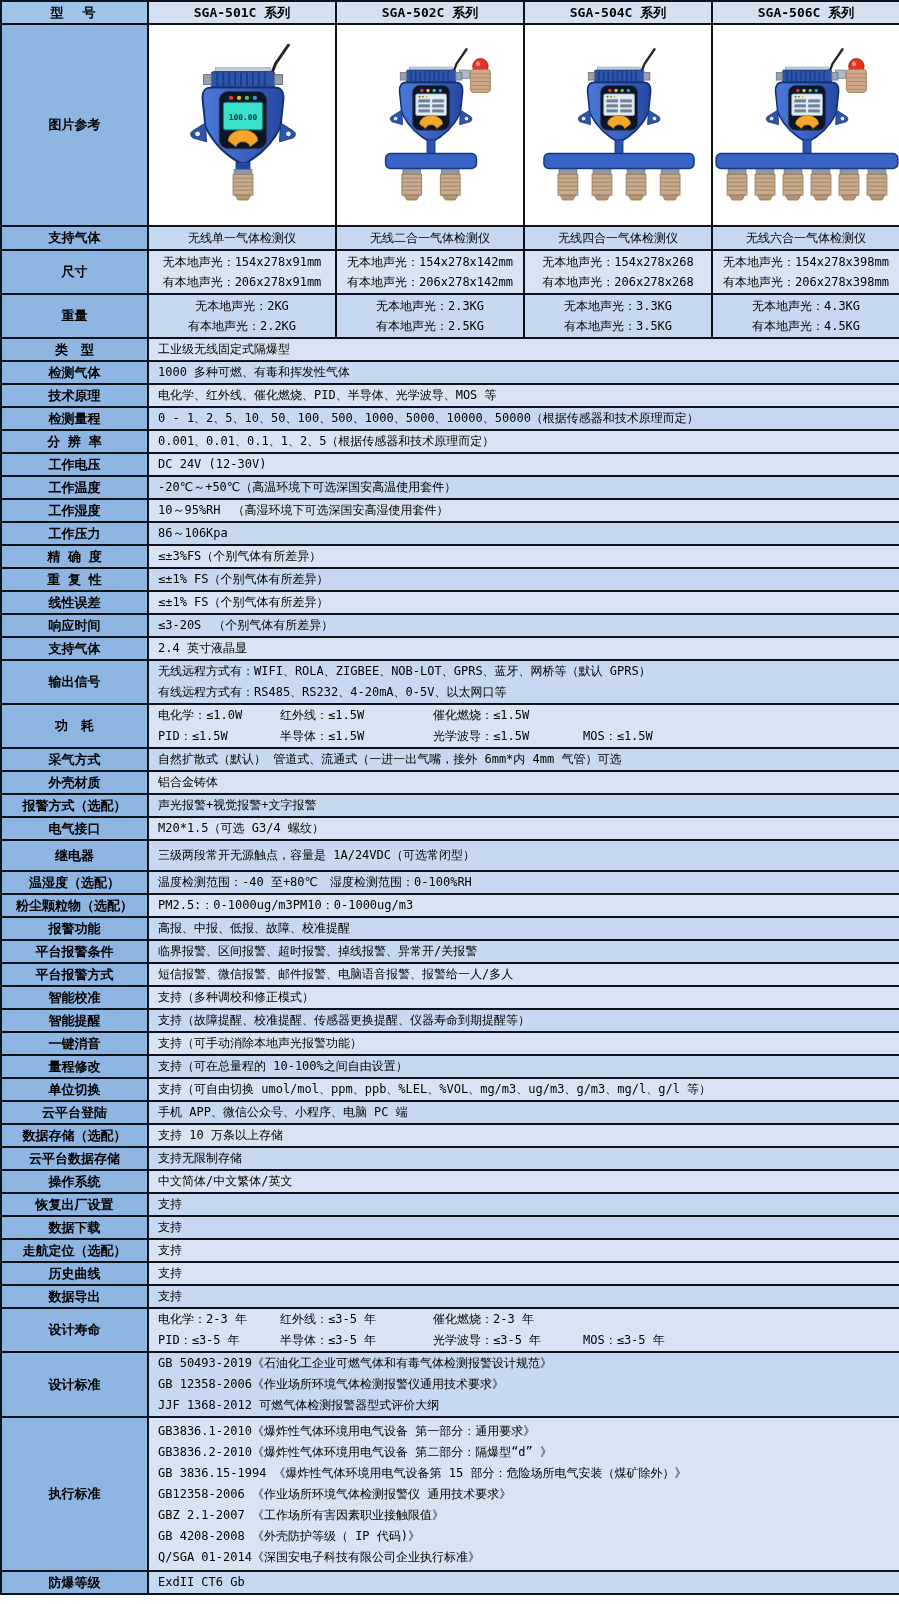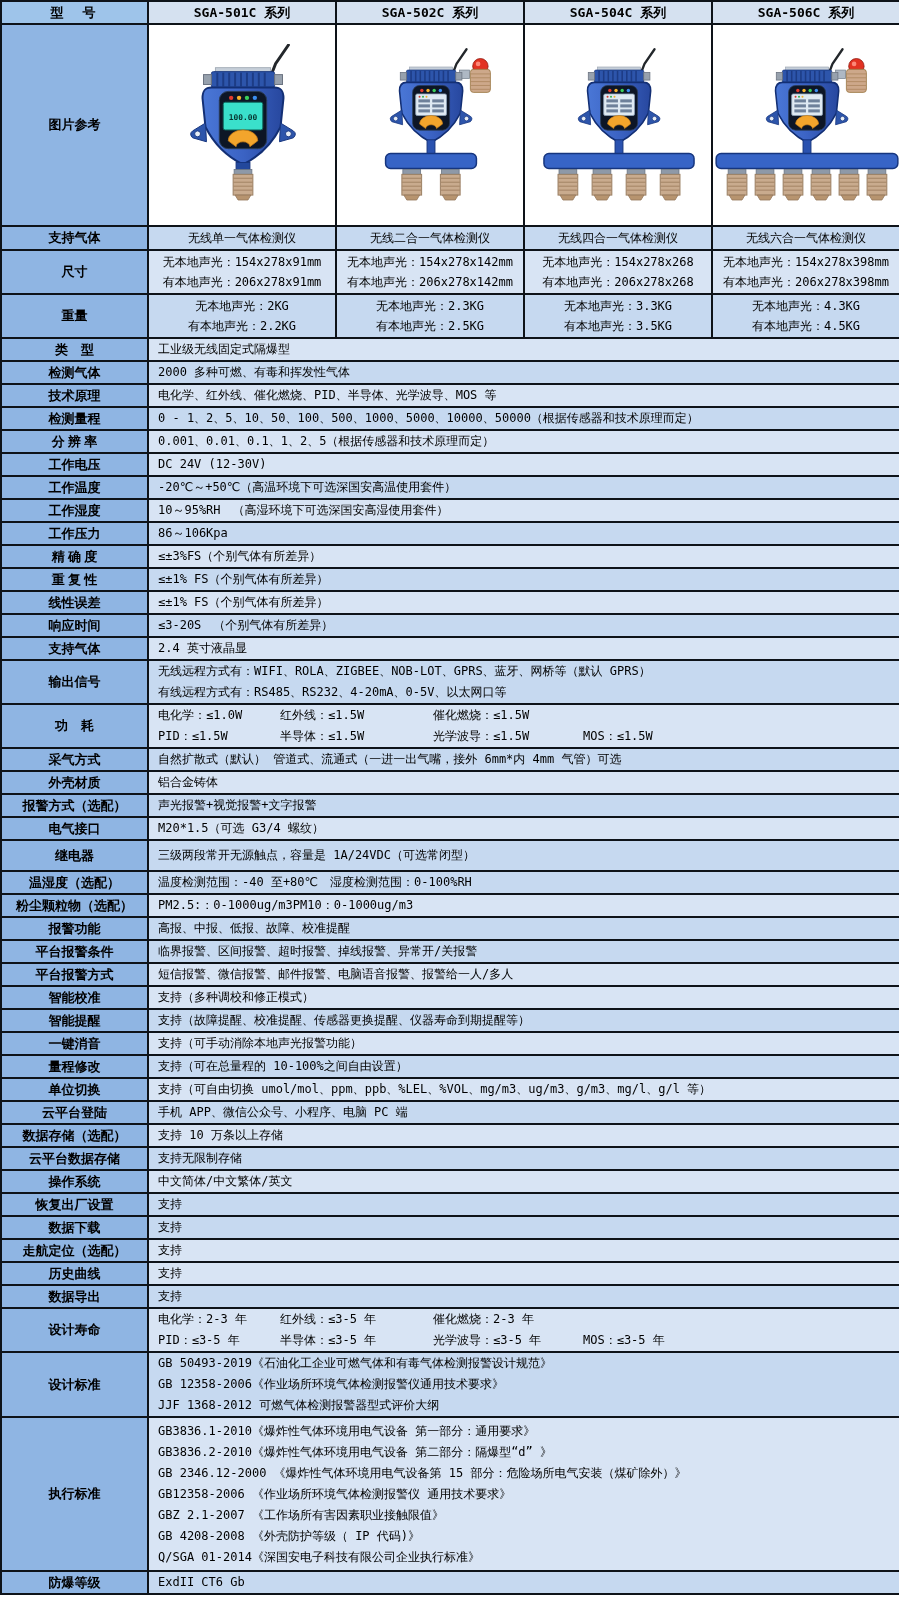--- a/index.html
+++ b/index.html
@@ -1,20 +1,20 @@
 <!DOCTYPE html>
 <html style="--label-bg: #8FB5E3; --hlabel-bg: #9EC4EA; --mh-bg: #D5E1F0; --stripe-dark: #C6D9F0; --stripe-light: #D8E4F4;"><head>
 <meta charset="utf-8">
 <style>
   html,body{margin:0;padding:0;background:#ffffff;}
   .page{width:899px;min-height:1604px;background:#fff;}
   table{border-collapse:collapse;table-layout:fixed;width:899px;}
   td{border:2px solid #0e1319;overflow:hidden;color:#000;}
   .lbl{background:var(--label-bg,#8FB5E3);font-weight:700;text-align:center;vertical-align:middle;
-       font-size:13px;font-family:Liberation Serif, serif;margin-left:28px;}
+       font-size:13px;font-family:Liberation Mono, monospace;margin-left:28px;}
   .hlbl{background:var(--hlabel-bg,#9EC4EA);letter-spacing:3px;}
   .mh{background:var(--mh-bg,#D5E1F0);text-align:center;vertical-align:middle;font-weight:700;font-size:13px;
       font-family:"DejaVu Sans Mono","DejaVu Sans",monospace;}
   .imgcell{background:#fff;text-align:center;vertical-align:middle;padding:19px 0;}
   .pm{text-align:center;vertical-align:middle;font-size:12px;
       font-family:"DejaVu Sans Mono","DejaVu Sans",monospace;}
   .pm .pline{line-height:20px;white-space:nowrap;}
   .spec{vertical-align:middle;padding:0 4px 0 9px;font-size:12px;
         font-family:"DejaVu Sans Mono","DejaVu Sans",monospace;}
   .spec .sline{line-height:21px;white-space:nowrap;}
@@ -428,21 +428,21 @@
         </tr>
         <tr style="height:21px">
           <td class="lbl"><span>类　型</span></td>
           <td class="spec s1" colspan="4">
             <div class="sline">工业级无线固定式隔爆型</div>
           </td>
         </tr>
         <tr style="height:21px">
           <td class="lbl"><span>检测气体</span></td>
           <td class="spec s0" colspan="4">
-            <div class="sline">2000 多种可燃、有毒和挥发性气体</div>
+            <div class="sline">1000 多种可燃、有毒和挥发性气体</div>
           </td>
         </tr>
         <tr style="height:21px">
           <td class="lbl"><span>技术原理</span></td>
           <td class="spec s1" colspan="4">
             <div class="sline">电化学、红外线、催化燃烧、PID、半导体、光学波导、MOS 等</div>
           </td>
         </tr>
         <tr style="height:21px">
           <td class="lbl"><span>检测量程</span></td>
@@ -681,21 +681,21 @@
             <div class="sline">GB 50493-2019《石油化工企业可燃气体和有毒气体检测报警设计规范》</div>
             <div class="sline">GB 12358-2006《作业场所环境气体检测报警仪通用技术要求》</div>
             <div class="sline">JJF 1368-2012 可燃气体检测报警器型式评价大纲</div>
           </td>
         </tr>
         <tr style="height:154px">
           <td class="lbl"><span>执行标准</span></td>
           <td class="spec s1" colspan="4">
             <div class="sline">GB3836.1-2010《爆炸性气体环境用电气设备 第一部分：通用要求》</div>
             <div class="sline">GB3836.2-2010《爆炸性气体环境用电气设备 第二部分：隔爆型“d” 》</div>
-            <div class="sline">GB 2346.12-2000 《爆炸性气体环境用电气设备第 15 部分：危险场所电气安装（煤矿除外）》</div>
+            <div class="sline">GB 3836.15-1994 《爆炸性气体环境用电气设备第 15 部分：危险场所电气安装（煤矿除外）》</div>
             <div class="sline">GB12358-2006 《作业场所环境气体检测报警仪 通用技术要求》</div>
             <div class="sline">GBZ 2.1-2007 《工作场所有害因素职业接触限值》</div>
             <div class="sline">GB 4208-2008 《外壳防护等级（ IP 代码)》</div>
             <div class="sline">Q/SGA 01-2014《深国安电子科技有限公司企业执行标准》</div>
           </td>
         </tr>
         <tr style="height:21px">
           <td class="lbl"><span>防爆等级</span></td>
           <td class="spec s0" colspan="4">
             <div class="sline">ExdII CT6 Gb</div>

